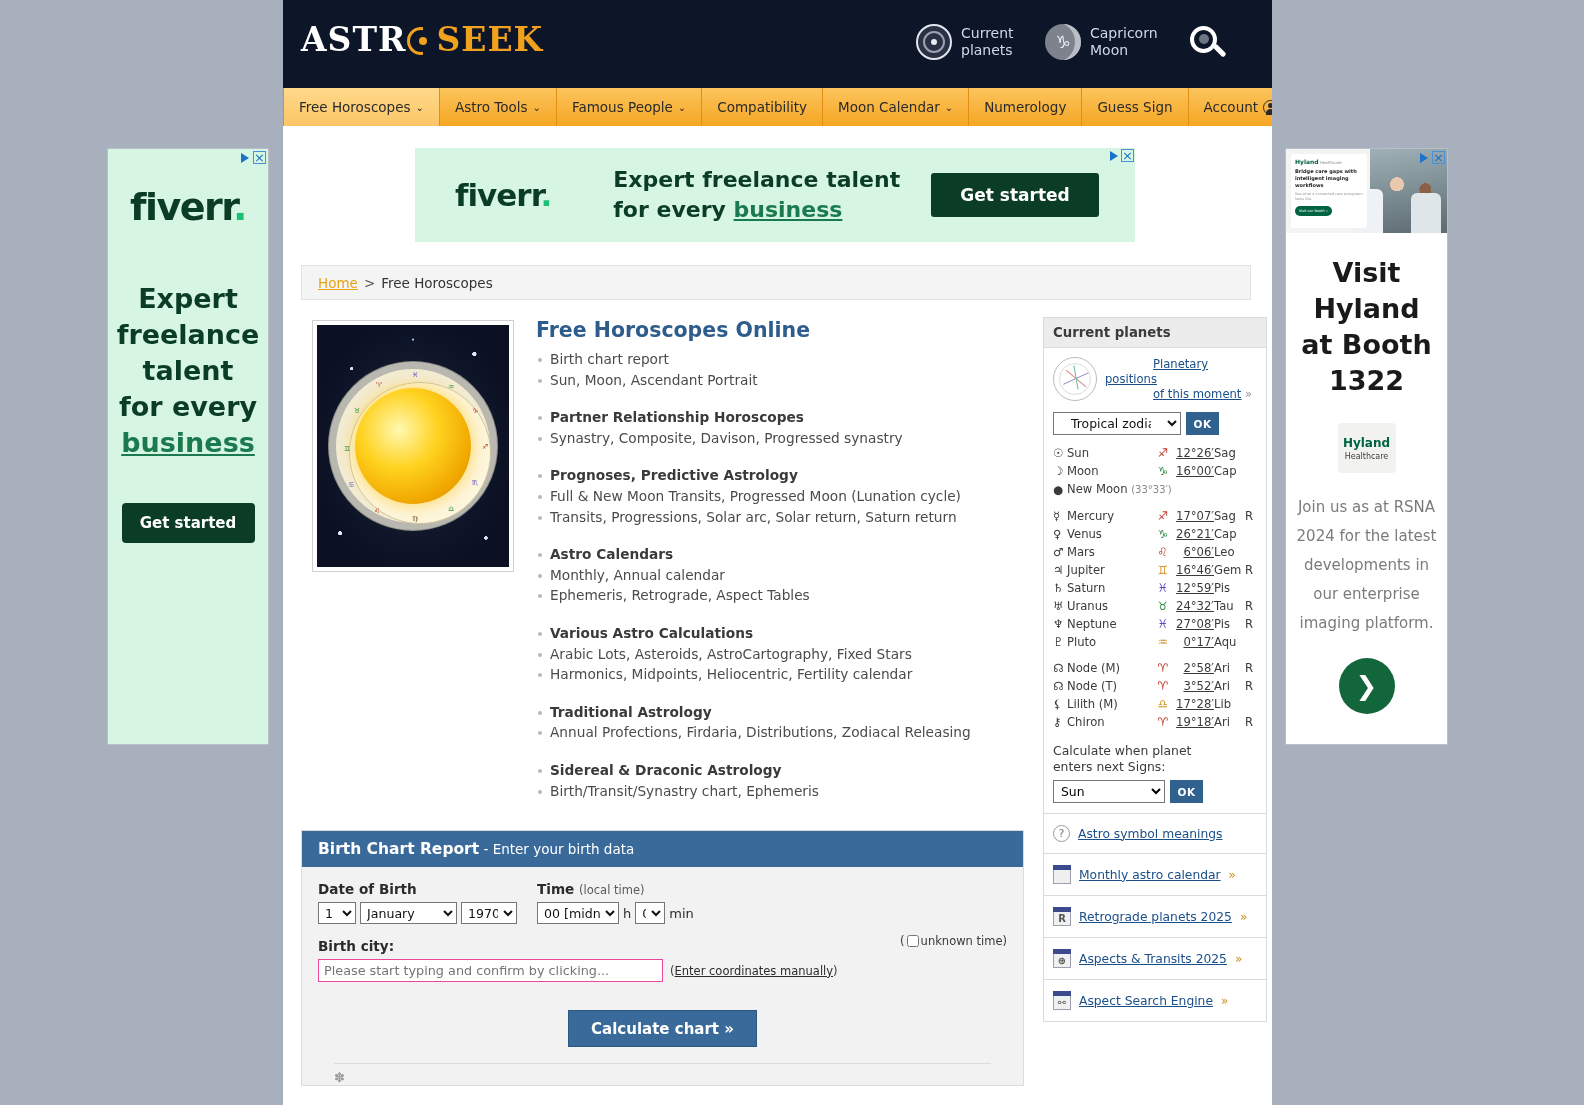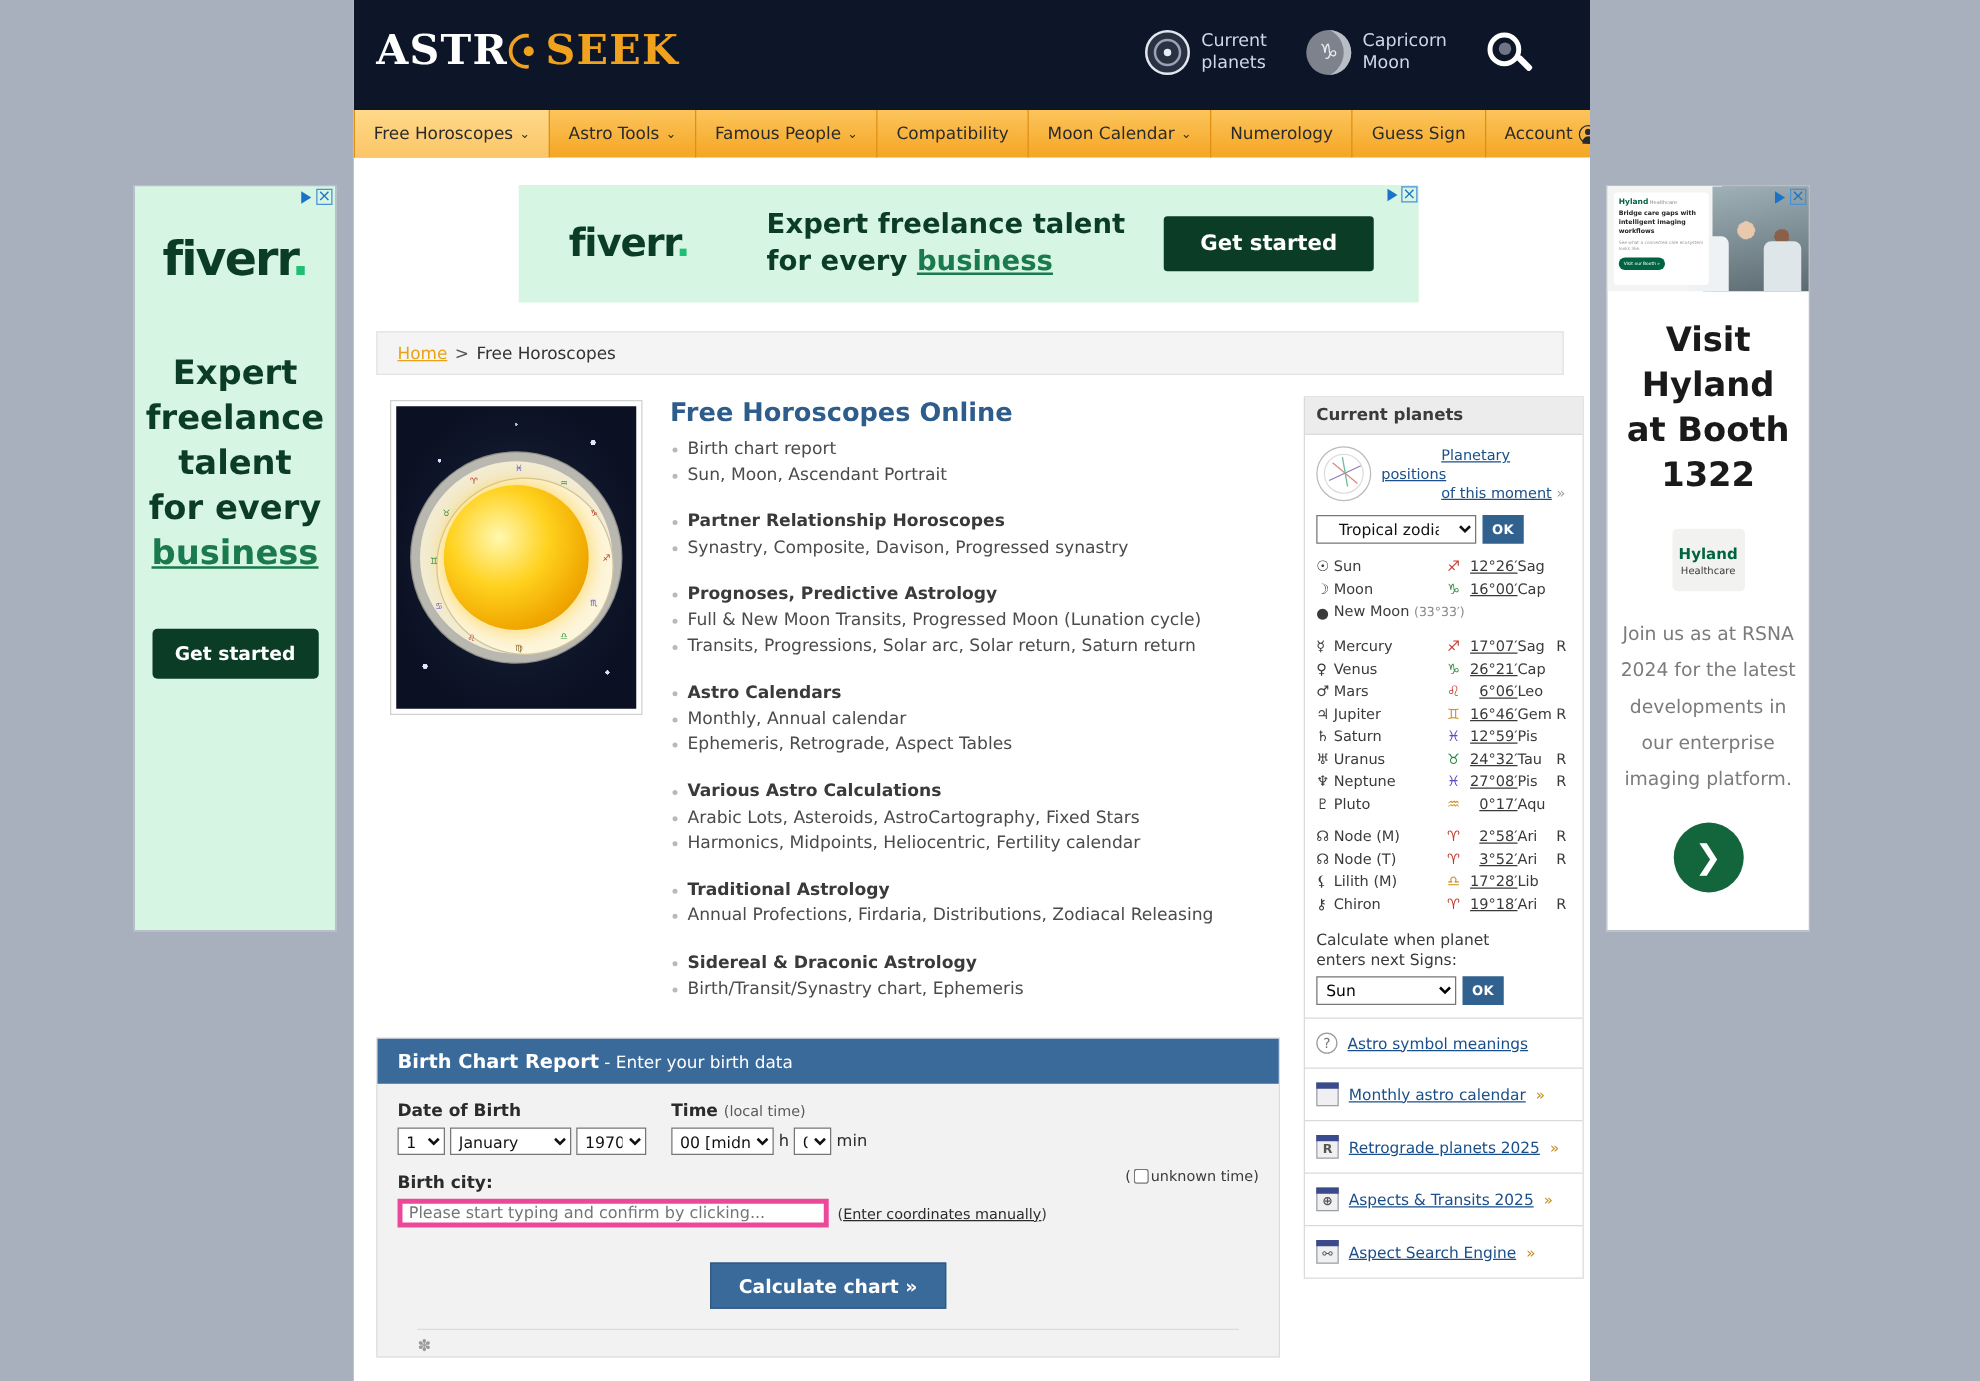--- a/index.html
+++ b/index.html
@@ -296,21 +296,21 @@
   .group-time { }
   .sel { height:22px; font-size:12.6px; border:1px solid #767676; background:#fff;
     padding:0 2px; font-family:"DejaVu Sans","Liberation Sans",sans-serif; color:#111; }
   .dob-row { display:flex; gap:4px; margin-top:5px; }
   .time-row { display:flex; gap:4px; margin-top:5px; align-items:center; font-size:13px; color:#2b2b2b;}
   .unknown { position:absolute; right:16px; top:67px; font-size:11.5px; color:#3a3a3a;
      display:flex; align-items:center; gap:2px;}
   .unknown input { width:12px;height:12px;margin:0; }
   .city-label { margin-top:14px; font-size:13.6px; font-weight:bold; color:#2b2b2b; }
   .city-row { display:flex; align-items:center; gap:7px; margin-top:5px; }
-  .city-input { width:345px; height:23px; border:4px solid #ec4899; background:#fff;
+  .city-input { width:345px; height:23px; border:1px solid #ec4899; background:#fff;
     font-size:12.8px; padding:0 5px; color:#777;
     font-family:"DejaVu Sans","Liberation Sans",sans-serif; }
   .coord-link { font-size:11.5px; color:#3a3a3a; }
   .coord-link a { color:#2b2b2b; text-decoration:underline; cursor:pointer; }
   .calc-btn-wrap { text-align:center; margin-top:28px; padding-bottom:16px; }
   .calc-btn { background:#3a6a9a; color:#fff; border:1px solid #2e5780;
     width:189px; height:37px; font-size:15px; font-weight:bold; cursor:pointer;
     font-family:"DejaVu Sans","Liberation Sans",sans-serif; }
   .fdivider { border-top:1px solid #dcdcdc; margin:0 16px; }
   .puzzle { font-size:13px; color:#9a9a9a; padding:6px 16px 0; }

